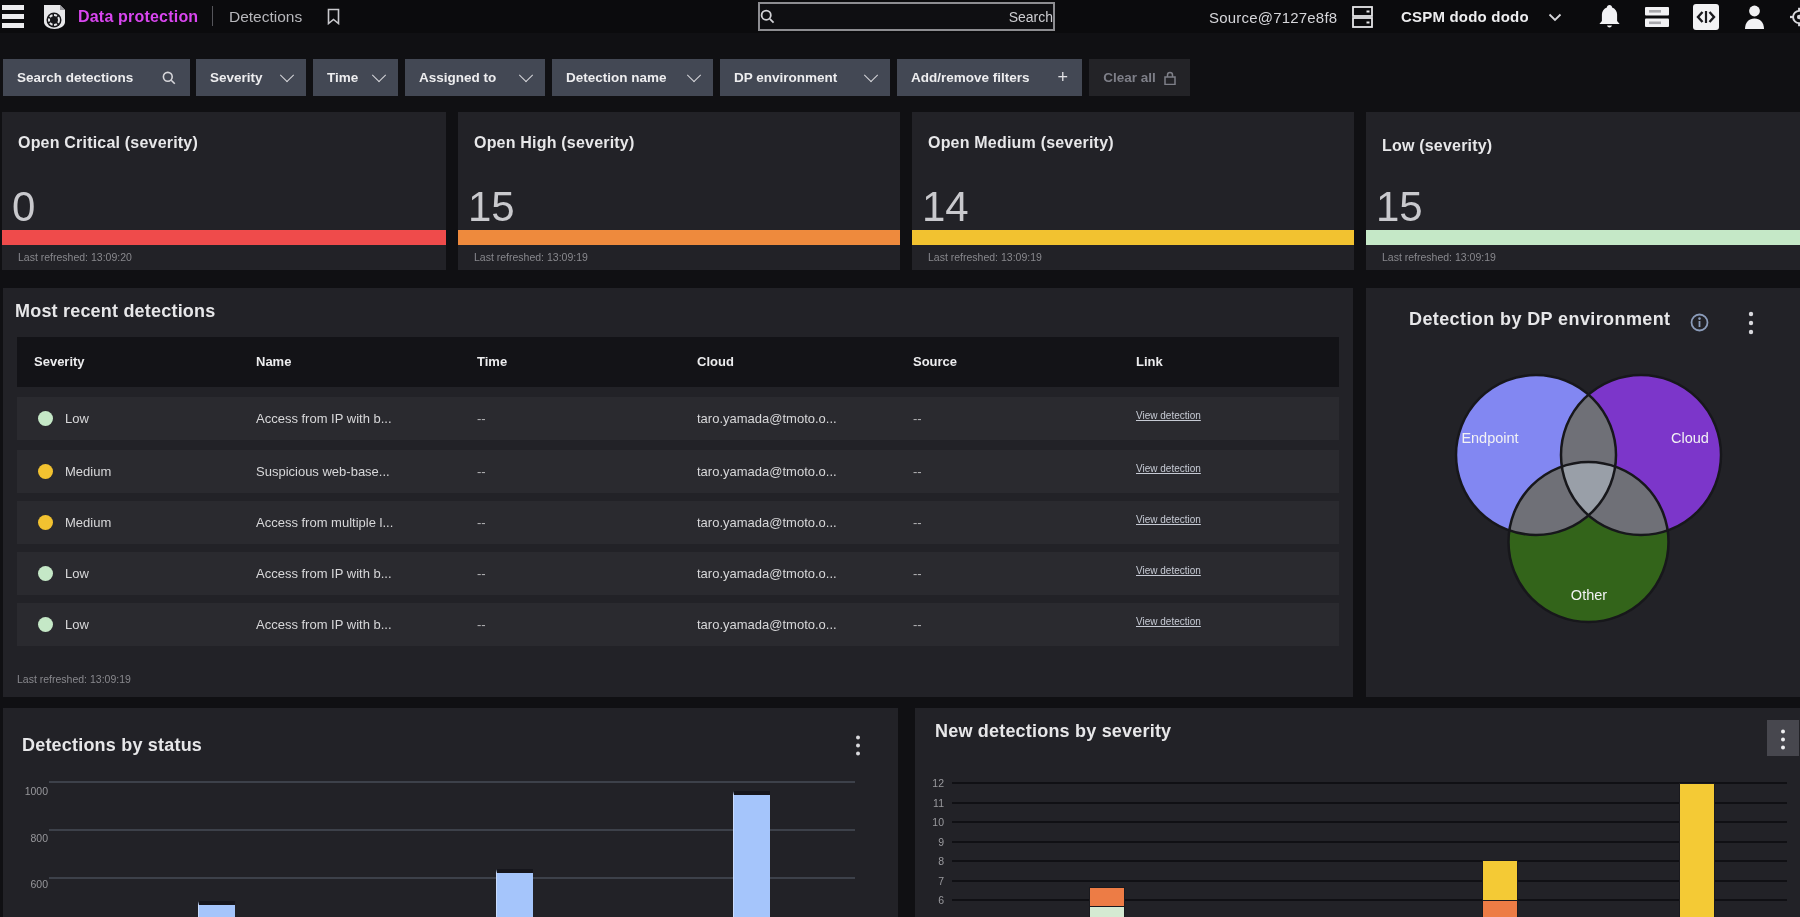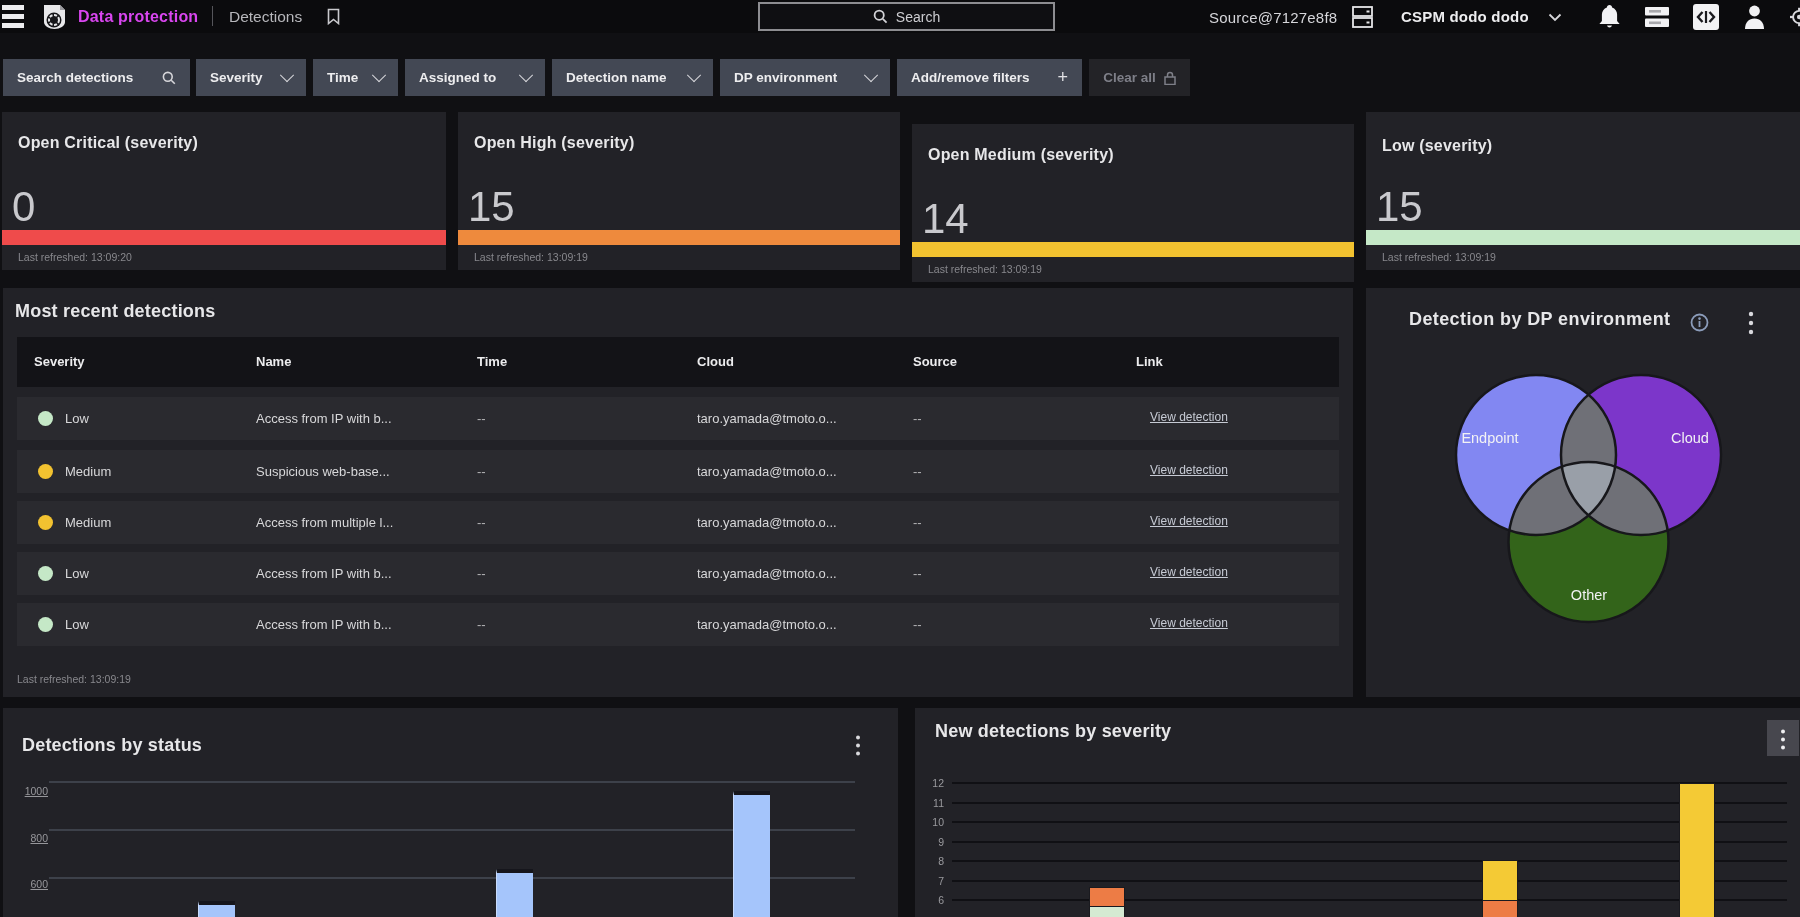--- a/index.html
+++ b/index.html
@@ -31,21 +31,21 @@
   </svg>
   <div class="abs" style="left:78px;top:8px;font-size:16px;font-weight:bold;color:#d946ef;letter-spacing:0.2px;">Data protection</div>
   <div class="abs" style="left:212px;top:6px;width:1px;height:20px;background:#55555a;"></div>
   <div class="abs" style="left:229px;top:8px;font-size:15.5px;color:#b7b7bb;">Detections</div>
 
   <svg class="abs" style="left:327px;top:8px;" width="13" height="17" viewBox="0 0 13 17">
     <path d="M1.5 1.5 h10 v14 l-5 -4 l-5 4 Z" fill="none" stroke="#c9c9cd" stroke-width="1.6"></path>
   </svg>
 </div>
 
-<div class="abs" style="left:758px;top:2px;width:297px;height:29px;background:#0f0f12;border:2px solid #8d8d91;display:flex;align-items:center;justify-content:center;">
+<div class="abs" style="left:758px;top:2px;width:297px;height:29px;background:#0f0f12;border:2px solid #8d8d91;display:flex;align-items:center;justify-content:space-between;">
   <svg width="15" height="15" viewBox="0 0 15 15" style="margin-right:8px;">
     <circle cx="6.2" cy="6.2" r="4.6" fill="none" stroke="#d2d2d6" stroke-width="1.8"></circle>
     <line x1="9.8" y1="9.8" x2="13.6" y2="13.6" stroke="#d2d2d6" stroke-width="1.8"></line>
   </svg>
   <span style="font-size:14px;color:#cdcdd1;">Search</span>
 </div>
 
 <div class="abs" style="left:1209px;top:9px;font-size:15px;color:#d6d6da;letter-spacing:0.2px;">Source@7127e8f8</div>
 <svg class="abs" style="left:1352px;top:6px;" width="21" height="22" viewBox="0 0 21 22">
   <rect x="1" y="1" width="19" height="9" fill="none" stroke="#e6e6e8" stroke-width="1.8"></rect>
@@ -126,21 +126,21 @@
     <div class="abs bignum" style="left:10px;top:74px;">0</div>
     <div class="abs" style="left:0;top:118px;width:444px;height:15px;background:#ef4b4b;"></div>
     <div class="abs small" style="left:16px;top:139px;">Last refreshed: 13:09:20</div>
   </div>
   <div class="card" style="left:458px;top:112px;width:442px;height:158px;">
     <div class="abs ctitle" style="left:16px;top:22px;font-size:16px;">Open High (severity)</div>
     <div class="abs bignum" style="left:10px;top:74px;">15</div>
     <div class="abs" style="left:0;top:118px;width:442px;height:15px;background:#ee8a3d;"></div>
     <div class="abs small" style="left:16px;top:139px;">Last refreshed: 13:09:19</div>
   </div>
-  <div class="card" style="left:912px;top:124px;width:442px;height:158px;">
+  <div class="card" style="left:912px;top:112px;width:442px;height:158px;">
     <div class="abs ctitle" style="left:16px;top:22px;font-size:16px;">Open Medium (severity)</div>
     <div class="abs bignum" style="left:10px;top:74px;">14</div>
     <div class="abs" style="left:0;top:118px;width:442px;height:15px;background:#f2c230;"></div>
     <div class="abs small" style="left:16px;top:139px;">Last refreshed: 13:09:19</div>
   </div>
   <div class="card" style="left:1366px;top:112px;width:434px;height:158px;">
     <div class="abs ctitle" style="left:16px;top:25px;font-size:16px;">Low (severity)</div>
     <div class="abs bignum" style="left:10px;top:74px;">15</div>
     <div class="abs" style="left:0;top:118px;width:434px;height:15px;background:#c5e8c7;"></div>
     <div class="abs small" style="left:16px;top:139px;">Last refreshed: 13:09:19</div>
@@ -206,21 +206,21 @@
     <span class="abs td tmut" style="left:896px;">--</span>
     <span class="abs td tlink" style="left:1119px;">View detection</span>
   </div>
   <div class="abs small" style="left:14px;top:385px;">Last refreshed: 13:09:19</div>
 </div>
 <style>
   .th { font-size:13px; font-weight:bold; color:#ececee; top:17px; }
   .trow { left:14px; width:1322px; height:43px; background:#2a2a2f; }
   .td { font-size:13px; color:#d7d7d9; top:14px; }
   .tmut { color:#b4b4b6; }
-  .tlink { color:#c6cad4; text-decoration:underline; font-size:12px; top:13px;margin-left:14px; }
+  .tlink { color:#c6cad4; text-decoration:underline; font-size:10px; top:13px; }
   .dot { position:absolute; top:14px; width:15px; height:15px; border-radius:50%; }
 </style>
 
 <div class="card" id="venncard" style="left:1366px;top:288px;width:434px;height:409px;">
   <div class="abs ctitle" style="left:43px;top:21px;font-size:18px;letter-spacing:0.4px;">Detection by DP environment</div>
   <svg class="abs" style="left:324px;top:25px;" width="19" height="19" viewBox="0 0 19 19">
     <circle cx="9.5" cy="9.5" r="8" fill="none" stroke="#8b9cba" stroke-width="1.8"></circle>
     <circle cx="9.5" cy="5.6" r="1.3" fill="#8b9cba"></circle>
     <rect x="8.6" y="8" width="1.8" height="6" fill="#8b9cba"></rect>
   </svg>
@@ -279,21 +279,21 @@
   <div class="abs gl1" style="top:169px;"></div>
   <div class="abs ylab1" style="top:77px;">1000</div>
   <div class="abs ylab1" style="top:124px;">800</div>
   <div class="abs ylab1" style="top:170px;">600</div>
   <div class="abs bbar" style="left:195px;top:193px;height:16px;"></div>
   <div class="abs bbar" style="left:493px;top:161px;height:48px;"></div>
   <div class="abs bbar" style="left:730px;top:83px;height:126px;"></div>
 </div>
 <style>
   .gl1 { left:46px; width:806px; height:2px; background:#3d414a; }
-  .ylab1 { left:0; width:45px; text-align:right; font-size:10.5px; color:#97979b;text-decoration:underline; }
+  .ylab1 { left:0; width:45px; text-align:right; font-size:10.5px; color:#97979b; }
   .bbar { width:37px; background:#a5c5fb; border-top:4px solid #16161c; border-left:1px solid #c9dcfd; }
 </style>
 
 <div class="card" id="chart2" style="left:915px;top:708px;width:885px;height:209px;">
   <div class="abs ctitle" style="left:20px;top:13px;font-size:18px;">New detections by severity</div>
   <div class="abs" style="left:852px;top:12px;width:32px;height:36px;background:#47474e;">
     <svg class="abs" style="left:13px;top:9px;" width="6" height="22" viewBox="0 0 6 22">
       <circle cx="3" cy="2.6" r="2" fill="#f0f0f2"></circle>
       <circle cx="3" cy="10.6" r="2" fill="#f0f0f2"></circle>
       <circle cx="3" cy="18.6" r="2" fill="#f0f0f2"></circle>

